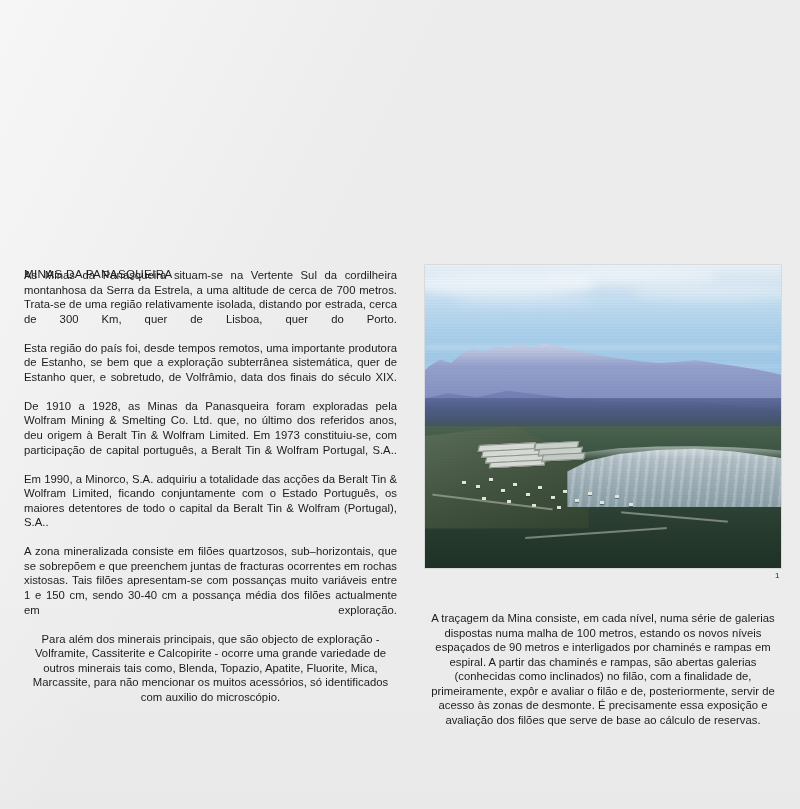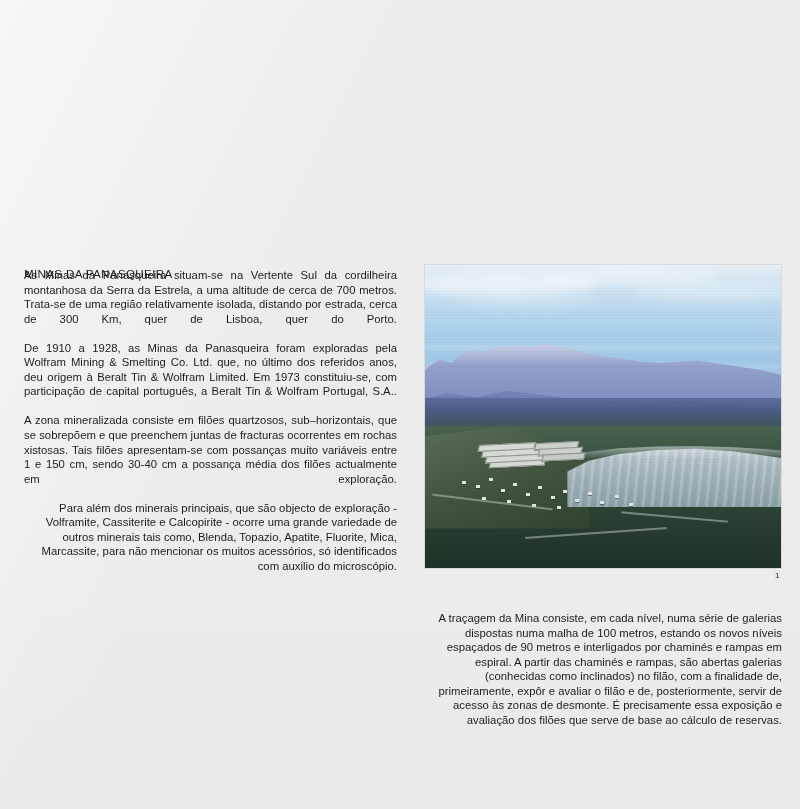--- a/index.html
+++ b/index.html
@@ -53,21 +53,21 @@
   .col-right {
     left: 424px;
     top: 611px;
     width: 358px;
   }
   .col p {
     margin: 0;
     text-align: justify;
   }
   .col p:last-child {
-    text-align: right;
+    text-align: center;
   }
   
   .col p::after {
     content: "";
     display: inline-block;
     width: 100%;
   }
 
   
   .photo-wrap {
@@ -294,21 +294,23 @@
 </style>
 </head>
 <body>
 
 <div class="page">
 
   <div class="article-title">MINAS DA PANASQUEIRA</div>
 
   <div class="col col-left">
     <p>As Minas da Panasqueira situam-se na Vertente Sul da cordilheira montanhosa da Serra da Estrela, a uma altitude de cerca de 700 metros. Trata-se de uma região relativamente isolada, distando por estrada, cerca de 300 Km, quer de Lisboa, quer do Porto.</p>
+    <p>Esta região do país foi, desde tempos remotos, uma importante produtora de Estanho, se bem que a exploração subterrânea sistemática, quer de Estanho quer, e sobretudo, de Volfrâmio, data dos finais do século XIX.</p>
     <p>De 1910 a 1928, as Minas da Panasqueira foram exploradas pela Wolfram Mining &amp; Smelting Co. Ltd. que, no último dos referidos anos, deu origem à Beralt Tin &amp; Wolfram Limited. Em 1973 constituiu-se, com participação de capital português, a Beralt Tin &amp; Wolfram Portugal, S.A..</p>
+    <p>Em 1990, a Minorco, S.A. adquiriu a totalidade das acções da Beralt Tin &amp; Wolfram Limited, ficando conjuntamente com o Estado Português, os maiores detentores de todo o capital da Beralt Tin &amp; Wolfram (Portugal), S.A..</p>
     <p>A zona mineralizada consiste em filões quartzosos, sub–horizontais, que se sobrepõem e que preenchem juntas de fracturas ocorrentes em rochas xistosas. Tais filões apresentam-se com possanças muito variáveis entre 1 e 150 cm, sendo 30-40 cm a possança média dos filões actualmente em exploração.</p>
     <p>Para além dos minerais principais, que são objecto de exploração - Volframite, Cassiterite e Calcopirite - ocorre uma grande variedade de outros minerais tais como, Blenda, Topazio, Apatite, Fluorite, Mica, Marcassite, para não mencionar os muitos acessórios, só identificados com auxilio do microscópio.</p>
   </div>
 
   <div class="photo-wrap">
     <div class="photo">
 
       <div class="sky">
         <div class="cloud c1"></div>
         <div class="cloud c2"></div>

